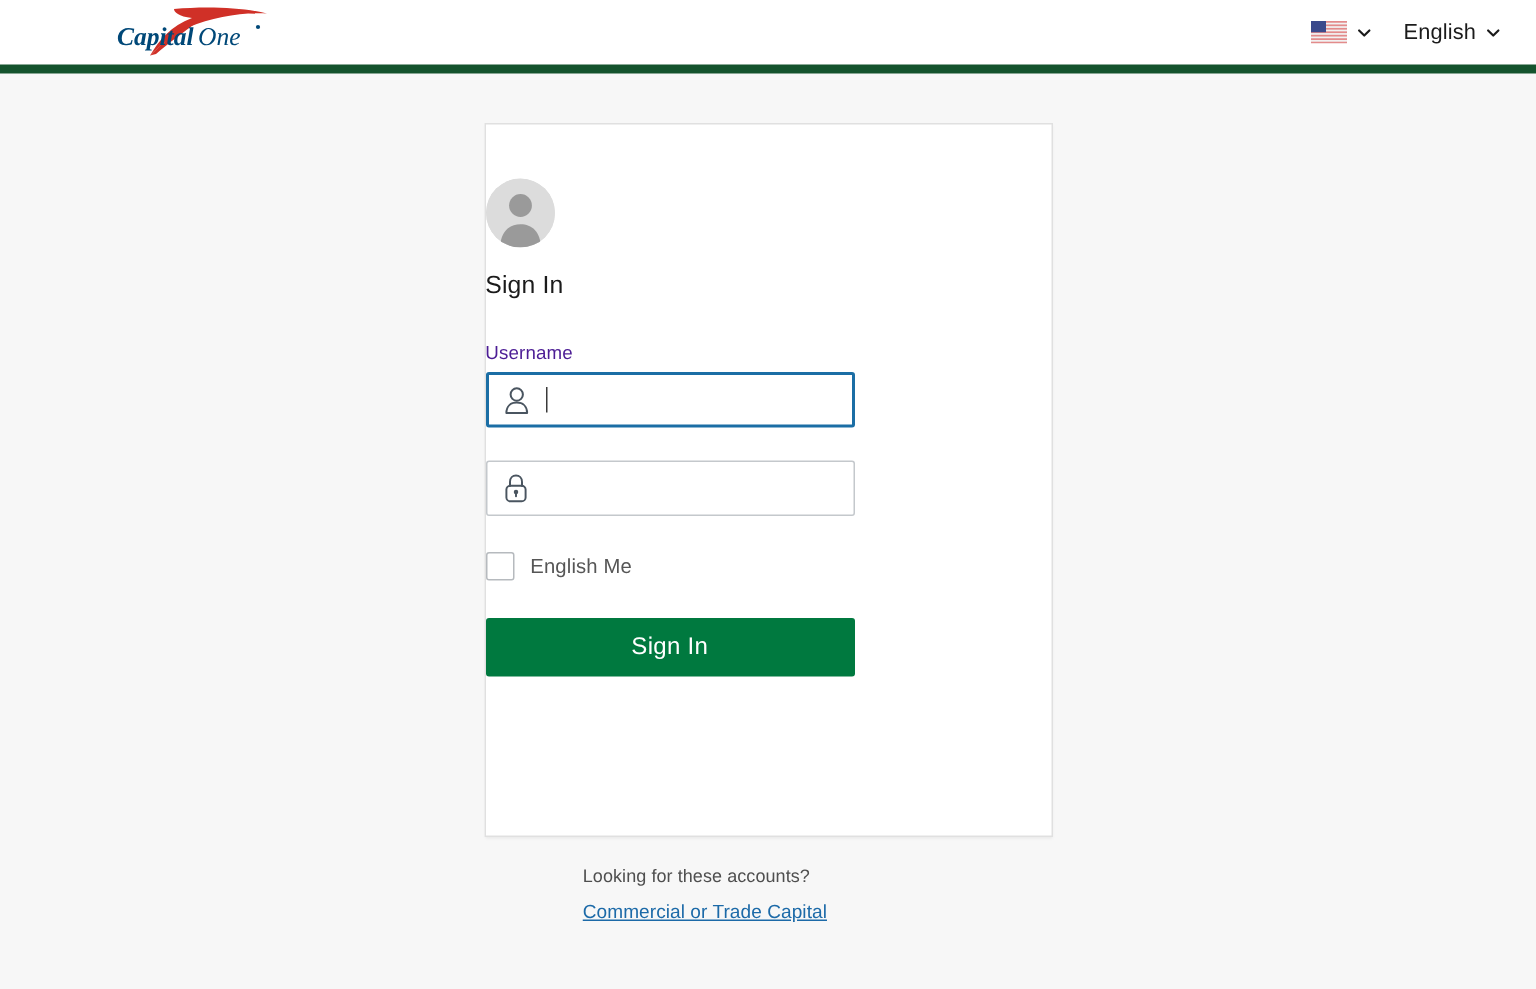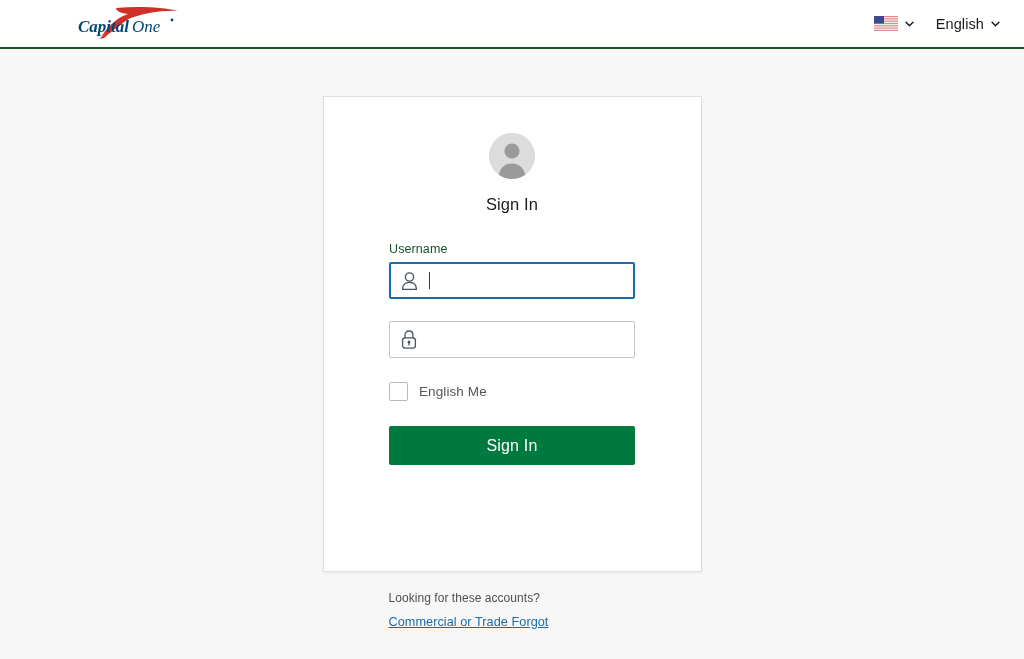--- a/index.html
+++ b/index.html
@@ -14,21 +14,21 @@
     background: #f7f7f7;
     font-family: "Liberation Sans", sans-serif;
     overflow: hidden;
     position: relative;
   }
 
   
   .header {
     height: 49px;
     background: #ffffff;
-    border-bottom: 2px solid #14532d;
+    border-bottom: 6px solid #14532d;
     display: flex;
     align-items: center;
     justify-content: space-between;
     padding: 0 24px 0 76px;
     position: relative;
   }
   .logo {
     width: 118px;
     height: 36px;
     display: block;
@@ -72,28 +72,27 @@
     width: 100%;
     height: 610px;
     background: #f7f7f7;
     display: flex;
     flex-direction: column;
     align-items: center;
   }
 
   .card {
     width: 379px;
-    margin-top: 47px;
+    margin-top: 33px;
     background: #ffffff;
     border: 1px solid #e0e0e0;
     box-shadow: 0 1px 2px rgba(0,0,0,0.06);
     padding: 28px 0 0 0;
     display: flex;
     flex-direction: column;
-    align-items: center;
     min-height: 476px;
   }
 
   .avatar {
     width: 46px;
     height: 46px;
     border-radius: 50%;
     background: #dcdcdc;
     display: flex;
     align-items: flex-end;
@@ -110,21 +109,21 @@
     letter-spacing: .1px;
   }
 
   .form {
     width: 246px;
     margin-top: 28px;
   }
 
   .field-label {
     font-size: 12.5px;
-    color: #14532d;
+    color: #4c1d95;
     margin-bottom: 6px;
     letter-spacing: .1px;
   }
 
   .input-box {
     width: 246px;
     height: 37px;
     display: flex;
     align-items: center;
     padding-left: 9px;
@@ -308,16 +307,16 @@
       
       <button class="signin-btn">Sign In</button>
 
       
 
     </div>
   </div>
 
   <div class="below-card">
     <div class="below-text">Looking for these accounts?</div>
-    <a class="link" href="#">Commercial or Trade Forgot</a>
+    <a class="link" href="#">Commercial or Trade Capital</a>
   </div>
 
 </div>
 
 </body></html>

